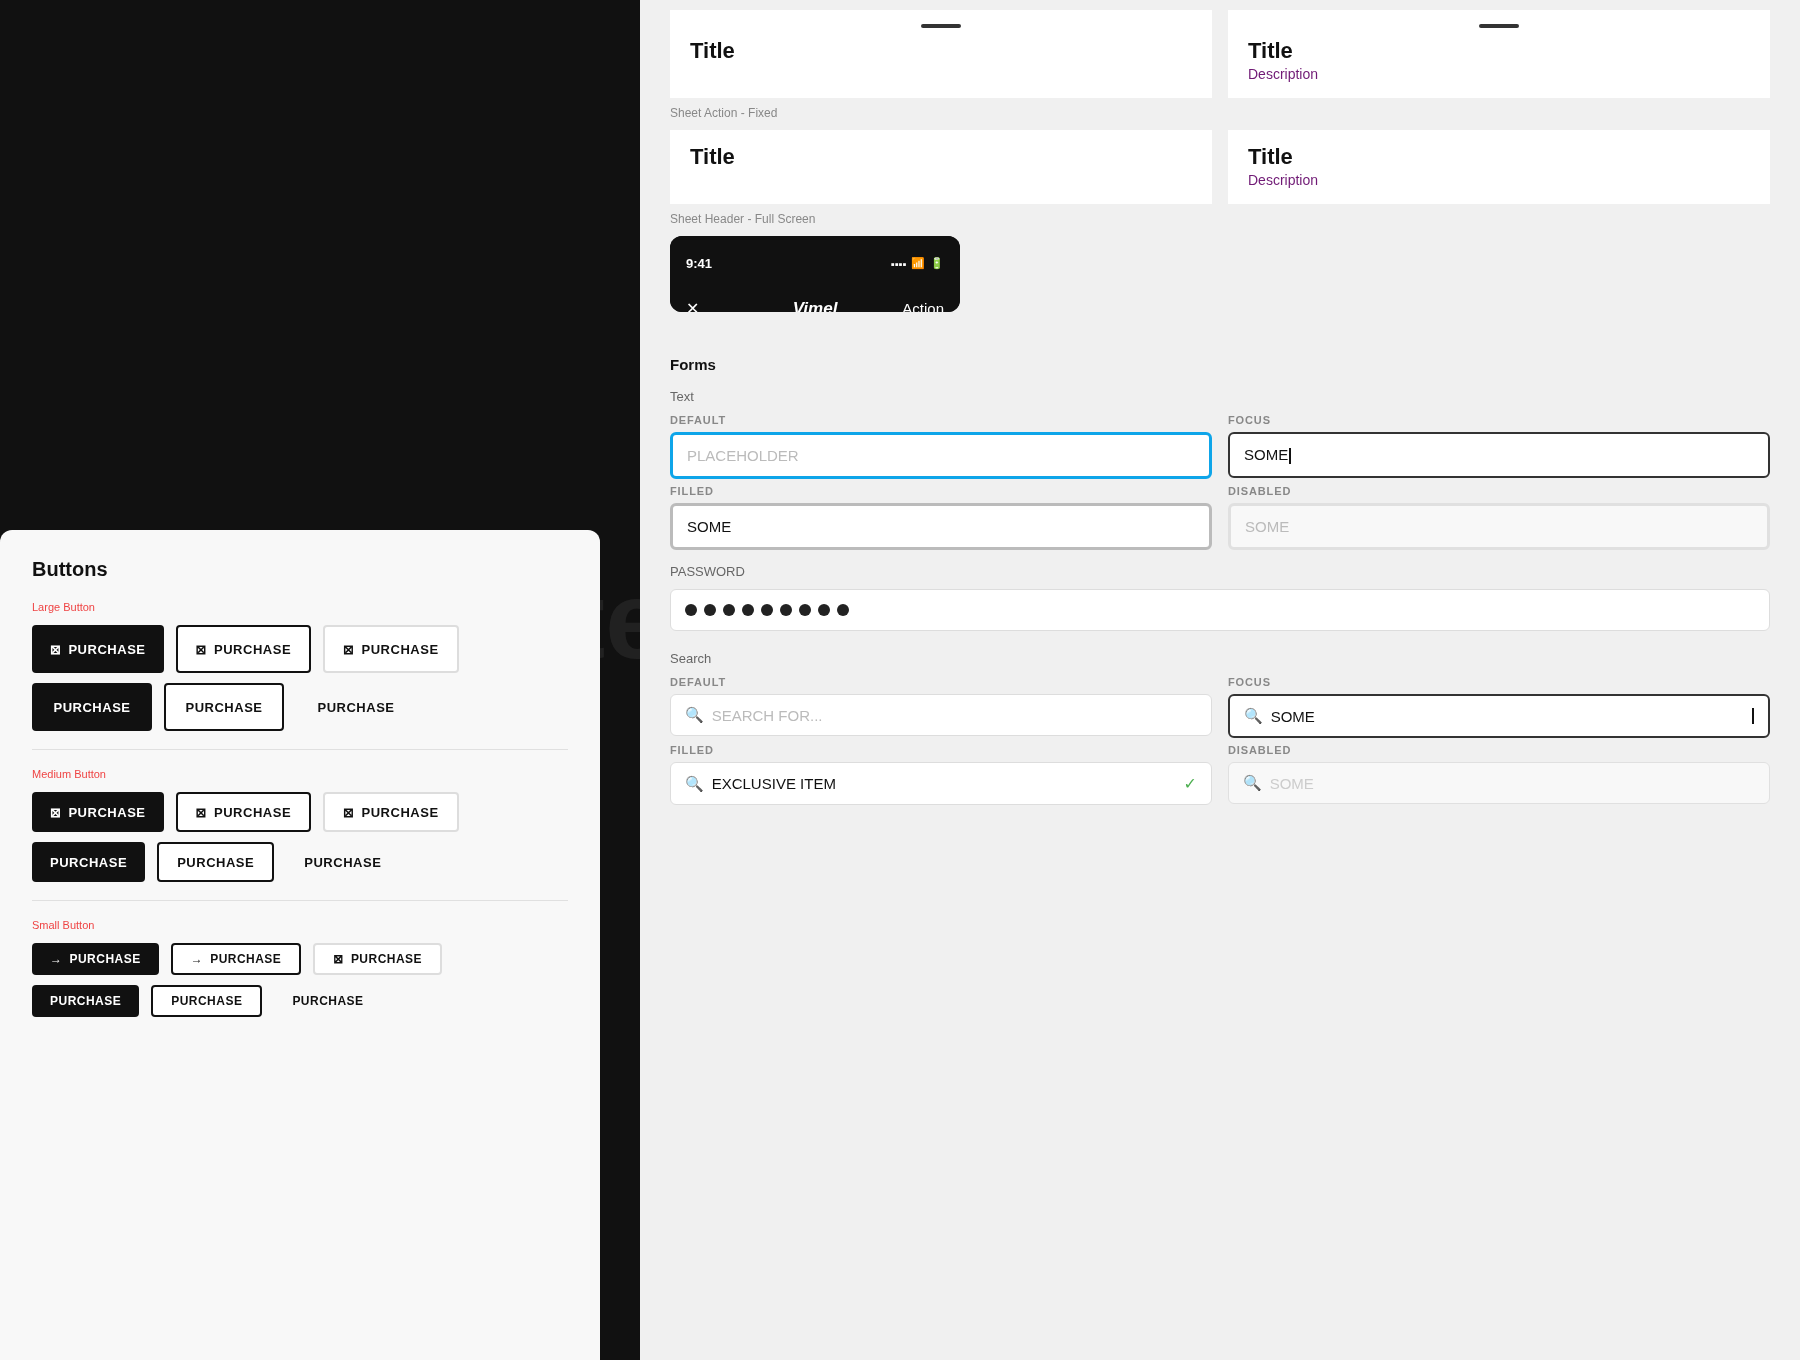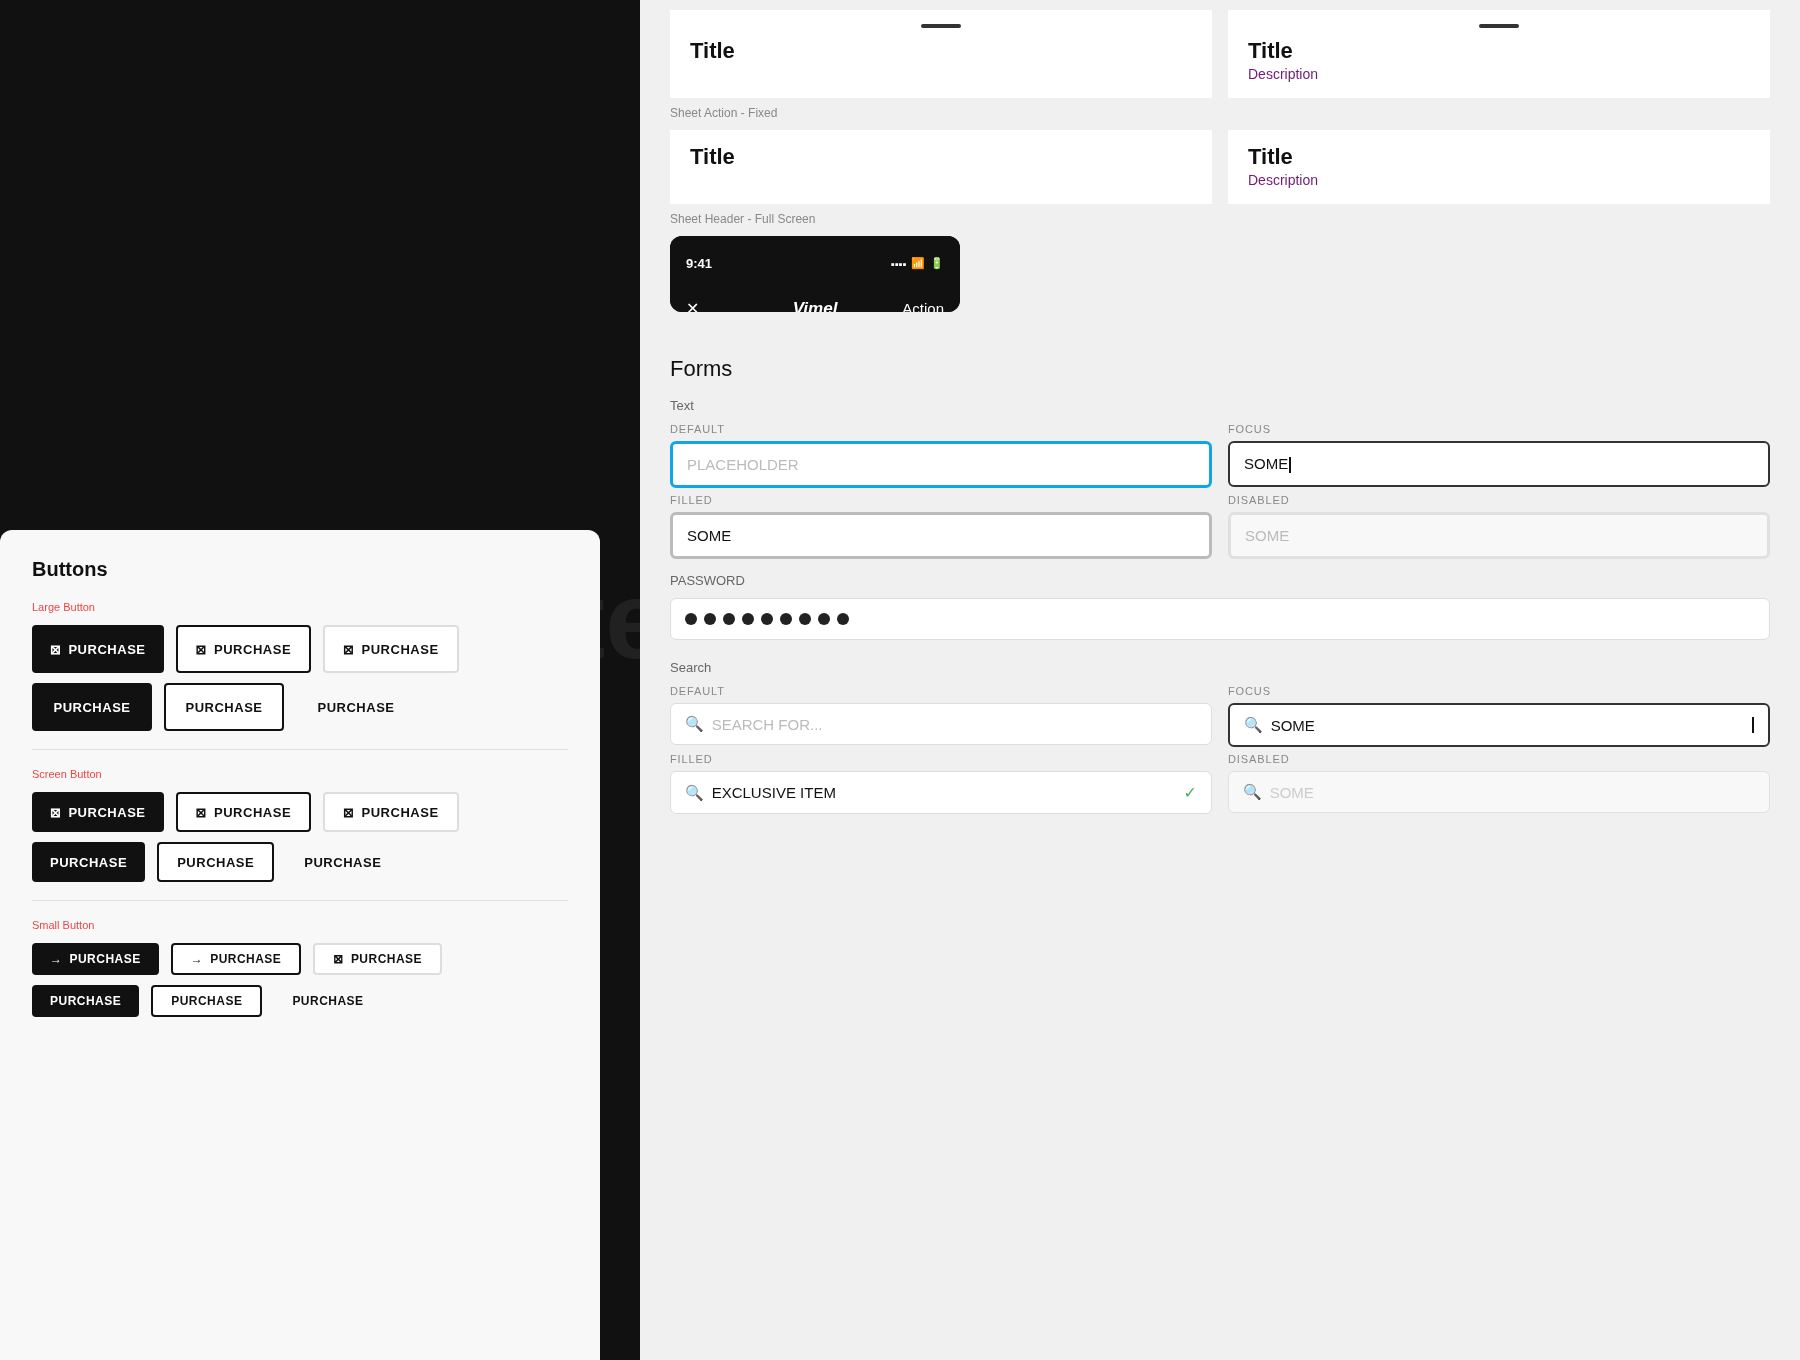--- a/index.html
+++ b/index.html
@@ -168,22 +168,22 @@
       font-size: 15px;
     }
 
     
     .forms-section {
       background: #f0f0f0;
       padding: 24px 30px;
     }
 
     .forms-title {
-      font-size: 22px;
-      font-weight: 400;
+      font-size: 15px;
+      font-weight: 700;
       color: #111;
       margin-bottom: 16px;
     }
 
     .form-group-label {
       font-size: 13px;
       color: #666;
       margin-bottom: 10px;
     }
 
@@ -192,21 +192,21 @@
       gap: 16px;
       margin-bottom: 6px;
     }
 
     .form-state-col {
       flex: 1;
     }
 
     .state-label {
       font-size: 11px;
-      font-weight: 400;
+      font-weight: 700;
       color: #888;
       letter-spacing: 0.08em;
       margin-bottom: 6px;
     }
 
     .form-input {
       background: #fff;
       border: 3px solid #0ea5e9;
       border-radius: 6px;
       padding: 12px 14px;
@@ -553,21 +553,21 @@
     <button class="btn btn-large btn-outline-dark">
       <span>PURCHASE</span>
     </button>
     <button class="btn btn-large btn-plain-ghost">
       <span>PURCHASE</span>
     </button>
   </div>
 
   <div class="divider-line"></div>
 
-  <div class="btn-group-label">Screen Button</div>
+  <div class="btn-group-label">Medium Button</div>
   <div class="btn-row">
     <button class="btn btn-medium btn-filled-dark">
       <span>⊠</span>
       <span>PURCHASE</span>
     </button>
     <button class="btn btn-medium btn-outline-dark">
       <span>⊠</span>
       <span>PURCHASE</span>
     </button>
     <button class="btn btn-medium btn-icon-dark">

